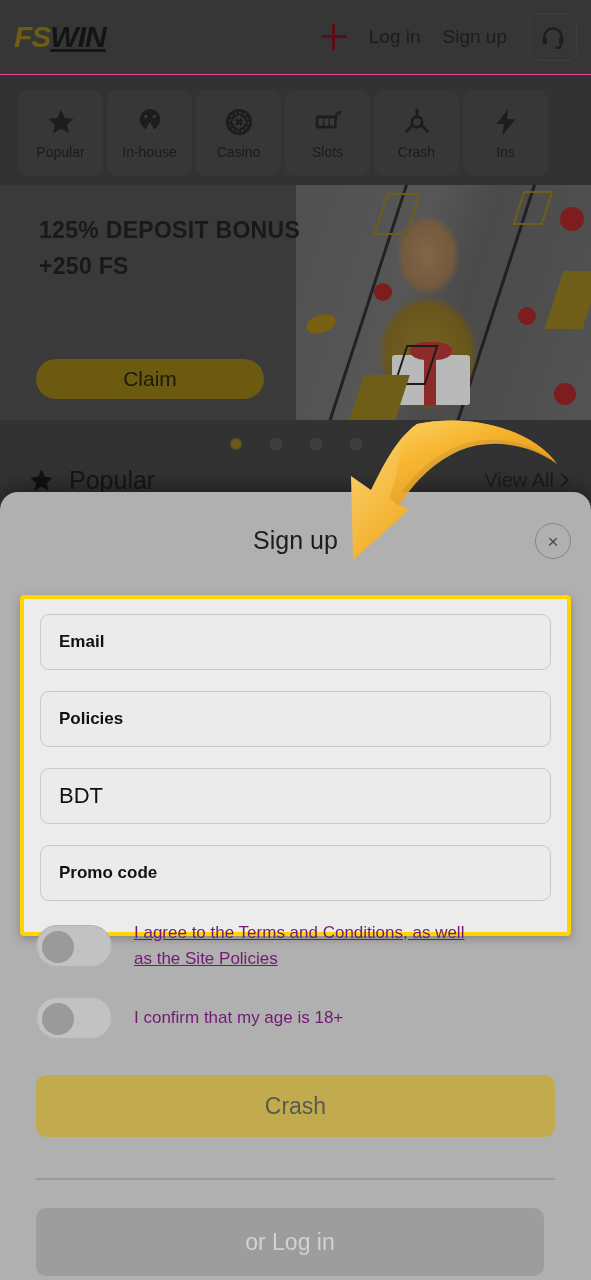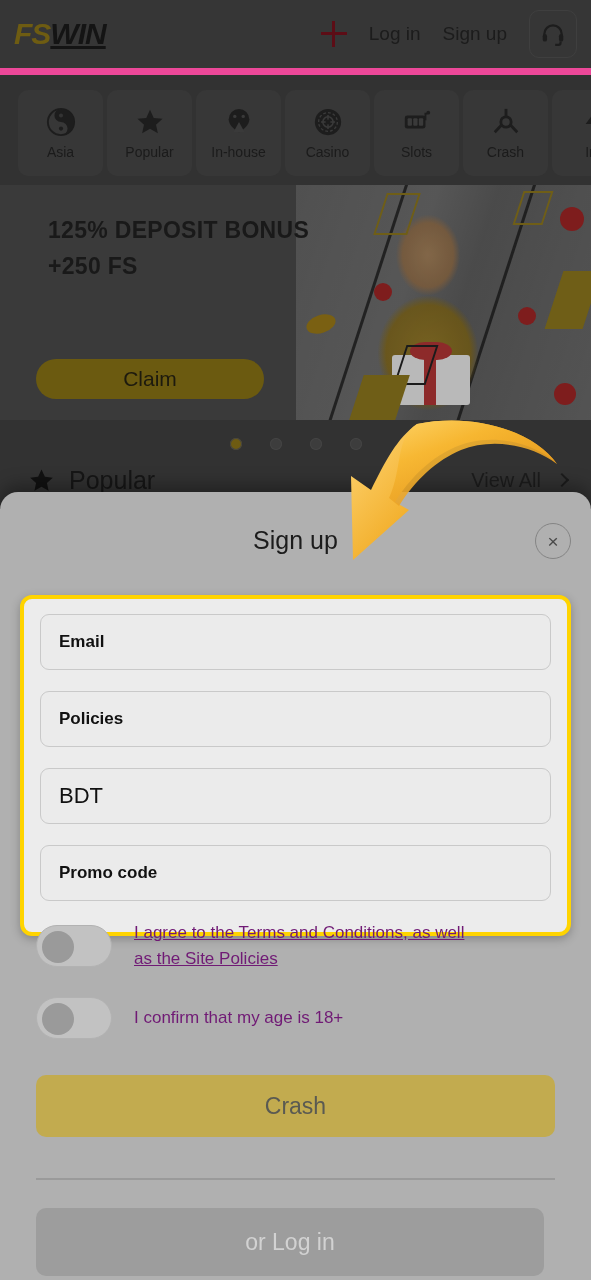--- a/index.html
+++ b/index.html
@@ -26,21 +26,21 @@
     inset: 0;
     background: #323232;
   }
 
   
   .topbar {
     position: absolute;
     top: 0; left: 0; right: 0;
     height: 75px;
     background: #363636;
-    border-bottom: 7px solid #ec4899;
+    border-bottom: 1px solid #ec4899;
     display: flex;
     align-items: center;
     padding: 0 14px;
   }
   .logo {
     font-size: 30px;
     font-weight: bold;
     font-style: italic;
     letter-spacing: -1px;
     line-height: 1;
@@ -177,21 +177,21 @@
     background: #7a6012;
     transform: rotate(-18deg);
   }
   .ybox {
     position: absolute;
     border: 2px solid #6f5e17;
     transform: skewX(-18deg);
   }
   .banner-title {
     position: absolute;
-    left: 48px; top: 28px;
+    left: 39px; top: 28px;
     font-size: 23px;
     font-weight: bold;
     color: #191919;
     line-height: 1.55;
     letter-spacing: .3px;
   }
   .claim-btn {
     position: absolute;
     left: 36px; top: 174px;
     width: 228px; height: 40px;
@@ -231,21 +231,21 @@
   .section-title {
     font-size: 25px;
     color: #161616;
   }
   .view-all {
     margin-left: auto;
     font-size: 20px;
     color: #1c1c1c;
     display: flex;
     align-items: center;
-    gap: 16px;
+    gap: 3px;
   }
   .chev { width: 10px; height: 10px; border-right: 2px solid #1c1c1c; border-top: 2px solid #1c1c1c; transform: rotate(45deg); }
 
   
   .modal {
     position: absolute;
     left: 0; right: 0; bottom: 0;
     top: 492px;
     background: #b0b0b0;
     border-radius: 18px 18px 0 0;
@@ -275,21 +275,21 @@
     font-size: 19px;
     line-height: 1;
   }
 
   
   .form-highlight {
     position: absolute;
     left: 20px; top: 103px;
     width: 551px;
     border: 4px solid #ffd400;
-    border-radius: 12px;
+    border-radius: 4px;
     background: #ececec;
     padding: 15px 16px;
     box-shadow: 0 3px 10px rgba(0,0,0,.25);
   }
   .field {
     height: 56px;
     background: #ebebeb;
     border: 1px solid #c9c9c9;
     border-radius: 9px;
     display: flex;
@@ -411,29 +411,20 @@
             <rect x="2.5" y="12" width="4" height="7" rx="2" fill="#1d1d1d"></rect>
             <rect x="17.5" y="12" width="4" height="7" rx="2" fill="#1d1d1d"></rect>
             <path d="M19 19v1a2 2 0 01-2 2h-3" fill="none" stroke="#1d1d1d" stroke-width="2"></path>
           </svg>
         </div>
       </div>
     </div>
 
     <div class="cats">
 
-      <div class="cat">
-        <svg class="cat-icon" viewBox="0 0 32 32">
-          <circle cx="16" cy="16" r="14" fill="none" stroke="#1d1d1d" stroke-width="2"></circle>
-          <path d="M16 2a7 7 0 000 14 7 7 0 010 14A14 14 0 0016 2z" fill="#1d1d1d"></path>
-          <circle cx="16" cy="9" r="2.2" fill="#333"></circle>
-          <circle cx="16" cy="23" r="2.2" fill="#1d1d1d"></circle>
-        </svg>
-        <span class="cat-label">Asia</span>
-      </div>
 
       <div class="cat">
         <svg class="cat-icon" viewBox="0 0 32 32">
           <path d="M16 3l4 8.6 9.4 1-7 6.3 2 9.2-8.4-4.8-8.4 4.8 2-9.2-7-6.3 9.4-1z" fill="#1d1d1d"></path>
         </svg>
         <span class="cat-label">Popular</span>
       </div>
 
       <div class="cat">
         <svg class="cat-icon" viewBox="0 0 32 32">

